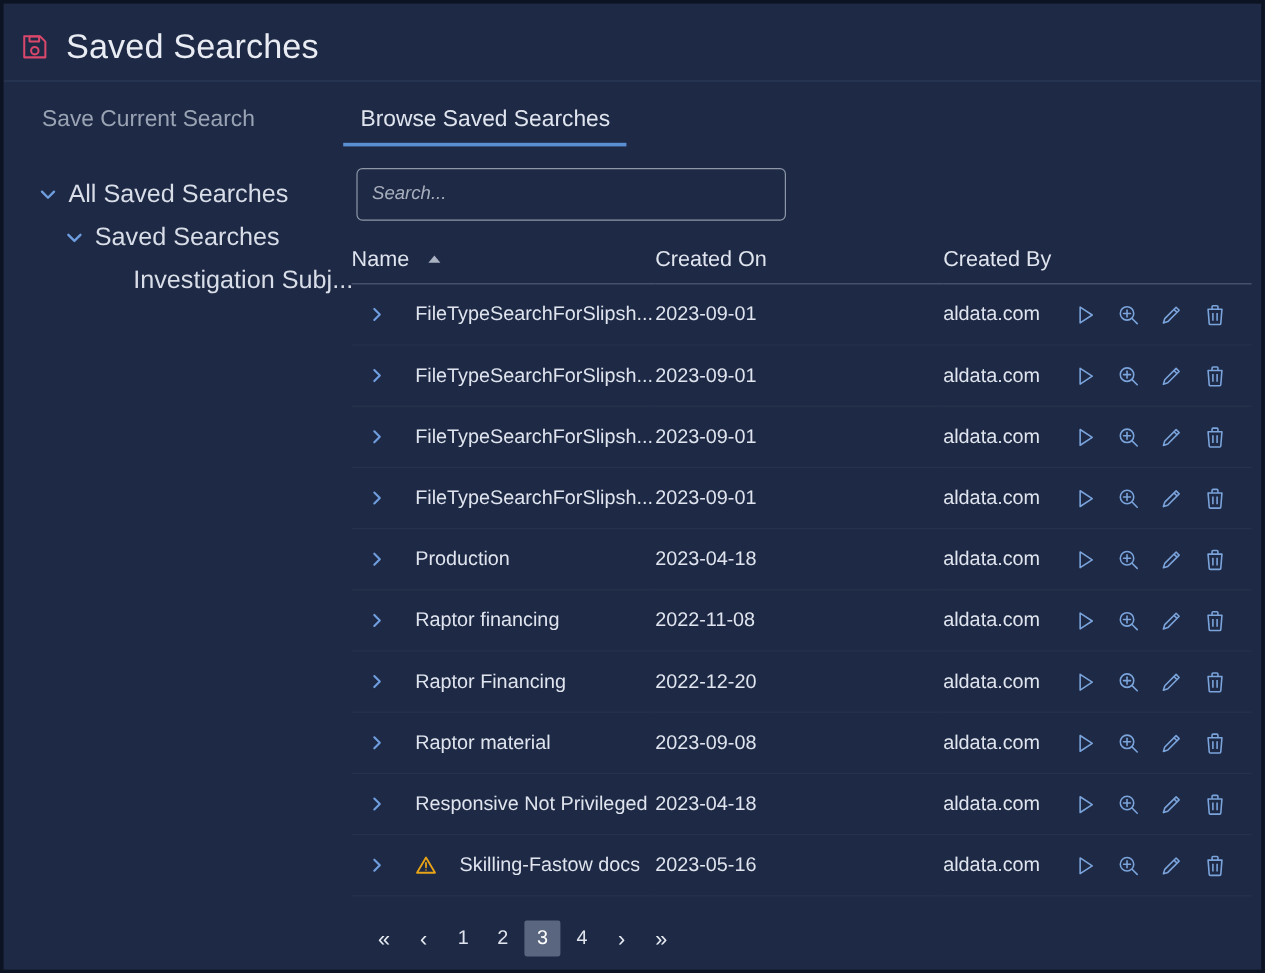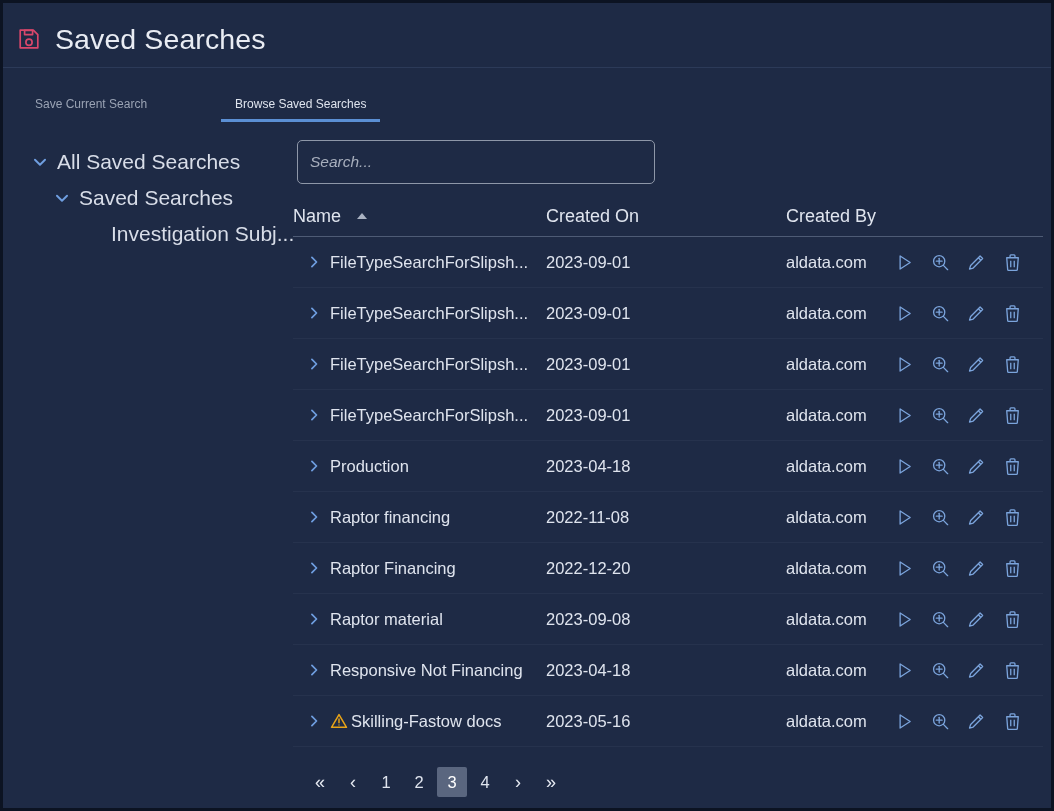--- a/index.html
+++ b/index.html
@@ -59,21 +59,21 @@
 
   
   .tabs {
     display: flex;
     align-items: flex-end;
     gap: 0;
     padding: 24px 0 0 32px;
     height: 54px;
   }
   .tab {
-    font-size: 12px;
+    font-size: 19px;
     color: #9aa3b4;
     padding: 0 14px 7px 14px;
     cursor: pointer;
     border-bottom: 3px solid transparent;
     line-height: 1.25;
     background: none;
     white-space: nowrap;
   }
   .tab.active {
     color: #dfe4ee;
@@ -180,21 +180,21 @@
     font-size: 16.5px;
     color: #dfe4ee;
     vertical-align: middle;
     white-space: nowrap;
     overflow: hidden;
   }
 
   .name-cell-inner {
     display: flex;
     align-items: center;
-    gap: 0;
+    gap: 16px;
   }
   .row-caret {
     width: 20px;
     height: 20px;
     flex: none;
     display: block;
     margin-right: 6px;
   }
   .warn-icon {
     width: 18px;
@@ -695,21 +695,21 @@
                   </div>
                 </div>
               </td>
             </tr>
             <tr>
               <td class="col-name" style="padding-left:11px">
                 <div class="name-cell-inner">
                   <svg class="row-caret" viewBox="0 0 24 24" fill="none" stroke="#6f9ee0" stroke-width="2.1" stroke-linecap="round" stroke-linejoin="round">
                     <polyline points="9.5,6.5 15,12 9.5,17.5"></polyline>
                   </svg>
-                  <span class="name-text">Responsive Not Financing</span>
+                  <span class="name-text">Responsive Not Privileged</span>
                 </div>
               </td>
               <td class="col-created-on"><span>2023-04-18</span></td>
               <td class="col-created-by">
                 <div class="created-by-cell">
                   <span class="created-by-text">aldata.com</span>
                   <div class="actions">
                     <div class="act-btn">
                       <svg width="21" height="21" viewBox="0 0 24 24" fill="none" stroke="#7ba4dc" stroke-width="1.5" stroke-linejoin="round">
                         <path d="M7 4.5 L18.5 12 L7 19.5 Z"></path>

